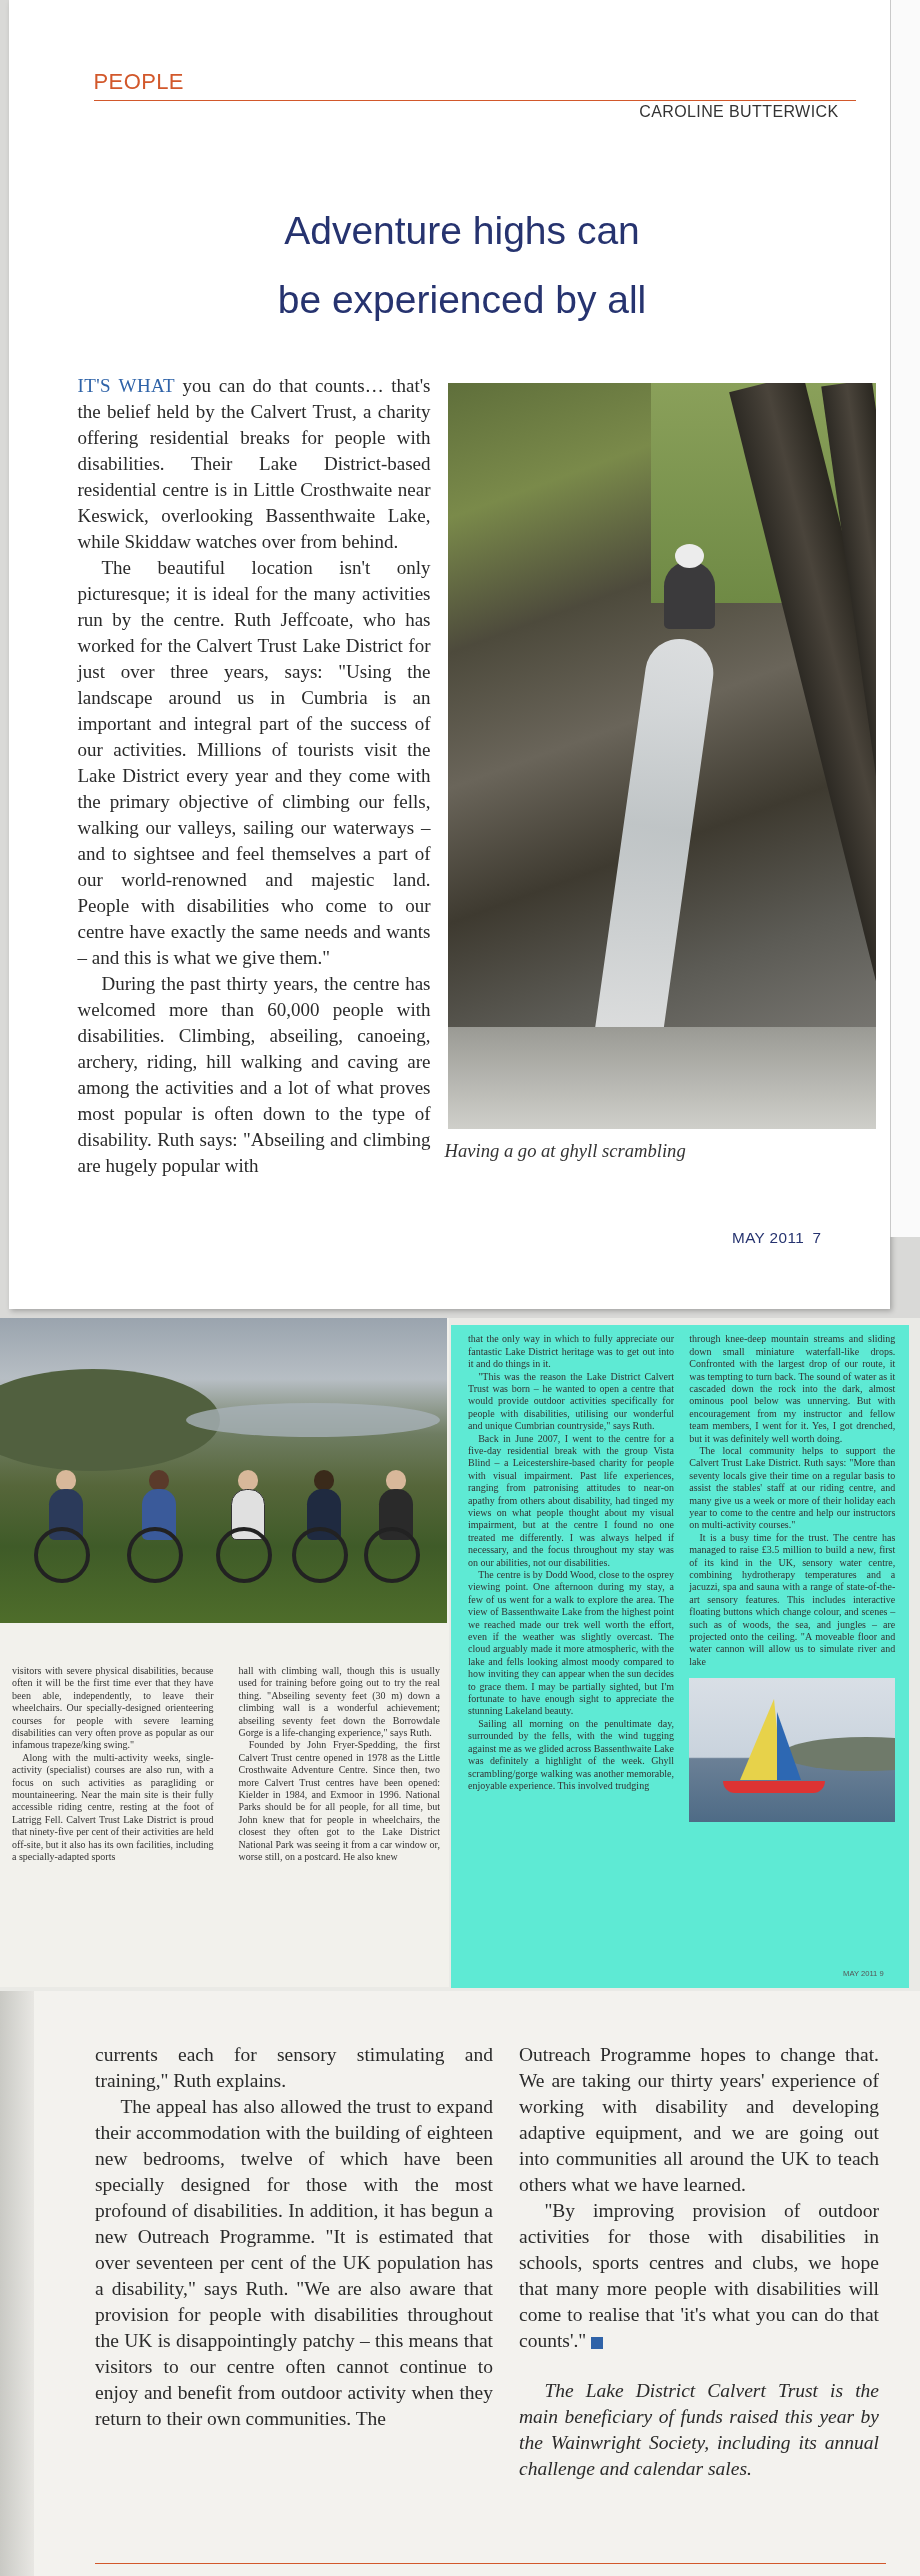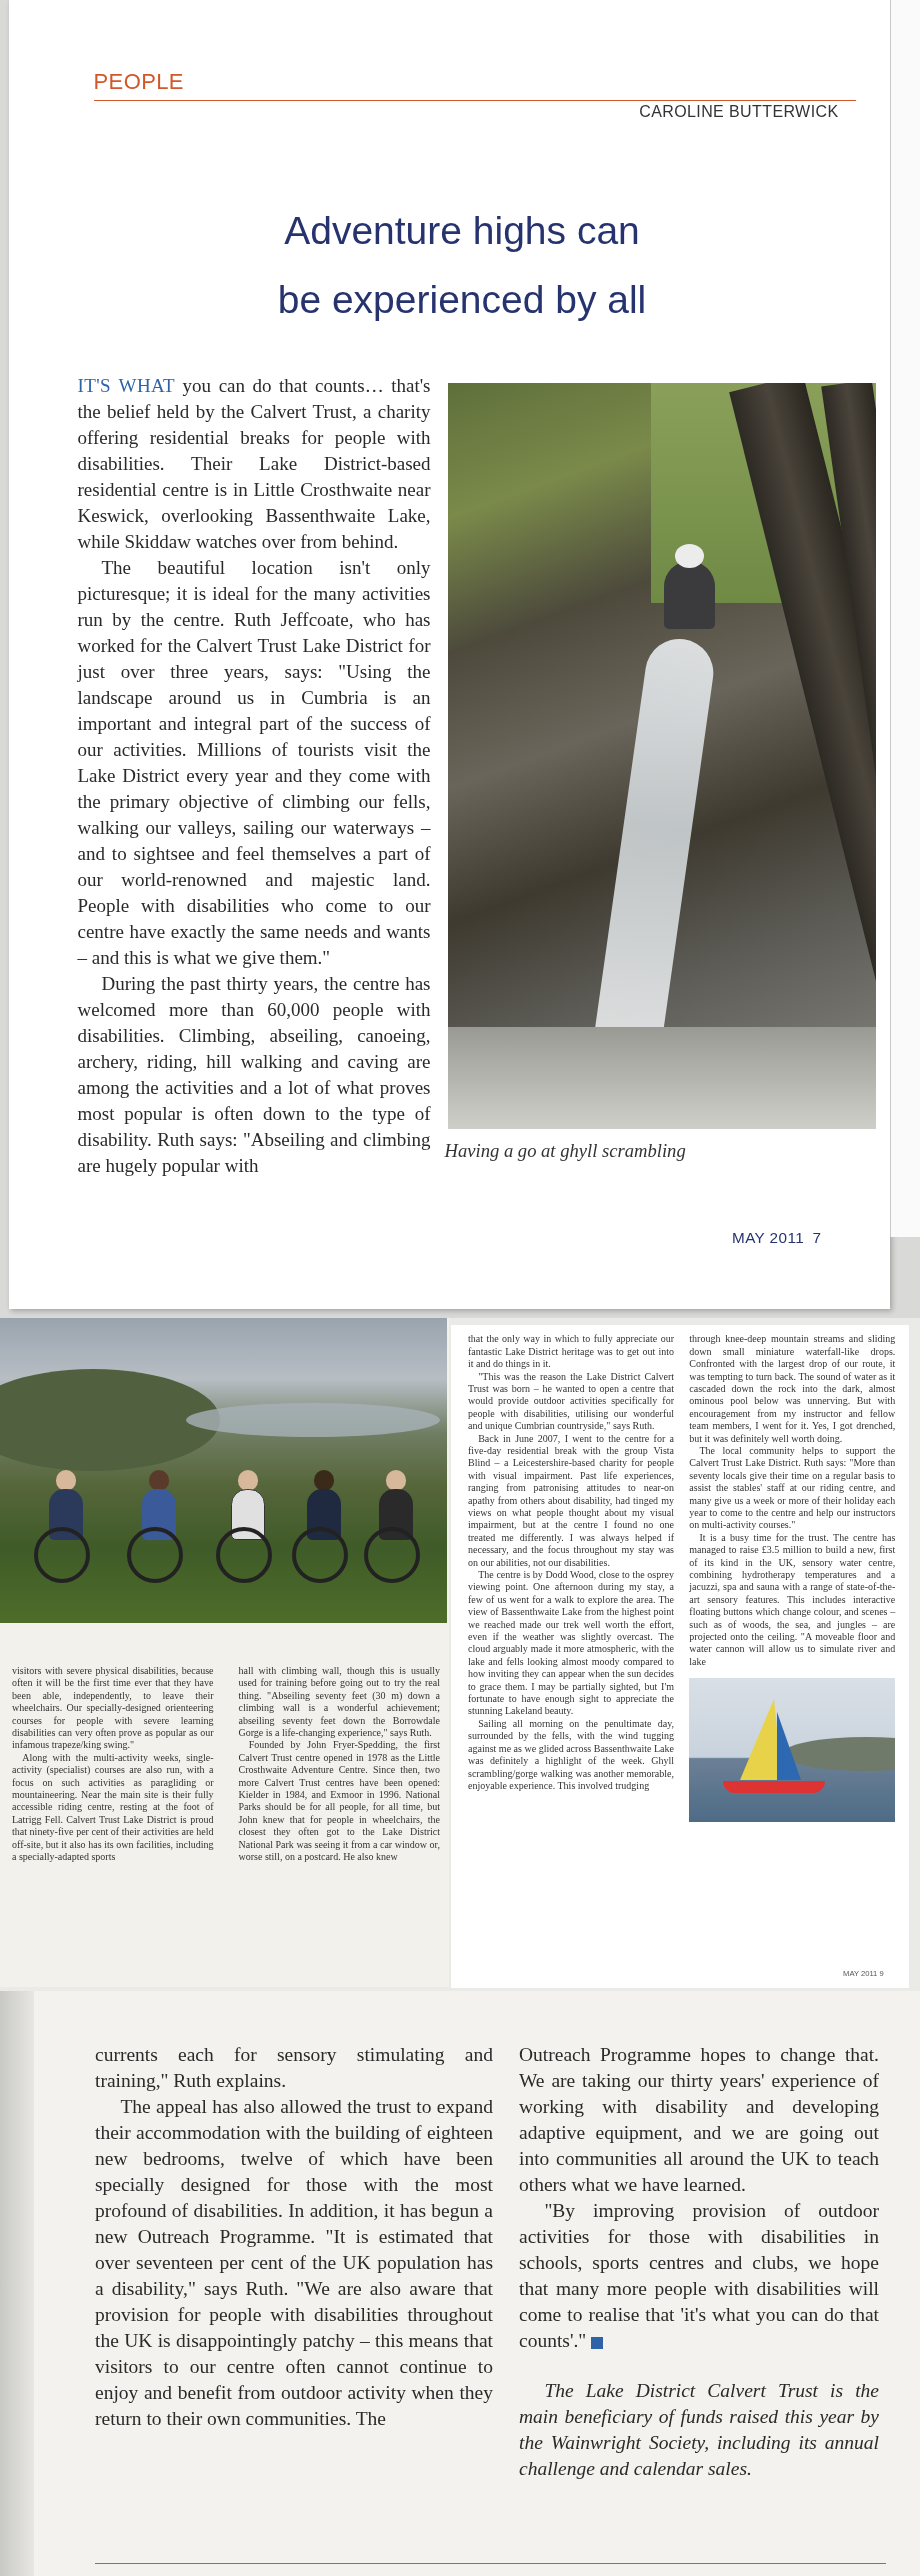--- a/index.html
+++ b/index.html
@@ -24,21 +24,21 @@
   .photo-waterfall .person { position: absolute; left: 216px; top: 178px; width: 51px; height: 68px; background: #3b3a3c; border-radius: 25.4px 25.4px 5.1px 5.1px; }
   .photo-waterfall .helmet { position: absolute; left: 227px; top: 161px; width: 29px; height: 24px; background: #ececec; border-radius: 50%; }
   .caption1 { position: absolute; left: 436px; top: 1140px; font-style: italic; font-size: 18.6px; color: #333; }
   .folio1 { position: absolute; right: 68px; top: 1229px; color: #26336f; font-family: "Liberation Sans", sans-serif; font-size: 15.3px; letter-spacing: 0.4px; }
   .folio1 .num { margin-left: 8.5px; }
   .page1-edge { position: absolute; left: 890px; top: 0; width: 30.5px; height: 1237px; background: #fafafa; border-left: 0.8px solid #c9c9c9; }
 
   
   .spread { position: absolute; left: 0; top: 1318px; width: 920px; height: 674px; background: #eaeae6; }
   .spread-left { position: absolute; left: 0; top: 0; width: 449px; height: 669px; background: #f2f1ec; }
-  .spread-right { position: absolute; left: 451px; top: 6.8px; width: 458px; height: 663px; background: #ffffff; }
+  .spread-right { position: absolute; left: 451px; top: 6.8px; width: 458px; height: 663px; background: #5eead4; }
   .photo-wheel { position: absolute; left: 0; top: 0; width: 447px; height: 305px; overflow: hidden; background: linear-gradient(180deg,#9aa4ae 0%,#b7bec4 20%,#6f7d62 38%,#56663a 55%,#3f5b28 75%,#4e6d2a 100%); }
   .photo-wheel .lake { position: absolute; left: 186px; top: 85px; width: 254px; height: 34px; background: #a8b1b8; border-radius: 50%; opacity: 0.8; }
   .photo-wheel .hill { position: absolute; left: -34px; top: 51px; width: 254px; height: 102px; background: #51603f; border-radius: 50%; }
   .wheelchair { position: absolute; bottom: 41px; width: 66px; height: 93px; }
   .wheelchair .body { position: absolute; left: 15.3px; top: 0; width: 34px; height: 51px; border-radius: 15.3px 15.3px 5.1px 5.1px; }
   .wheelchair .head { position: absolute; left: 22px; top: -18.6px; width: 20.3px; height: 20.3px; border-radius: 50%; background: #d8b89a; }
   .wheelchair .wheel { position: absolute; left: 0; top: 38px; width: 56px; height: 56px; border: 4.2px solid #222; border-radius: 50%; }
   .caption2 { position: absolute; left: 12px; top: 309px; width: 428px; font-style: italic; font-size: 9.7px; line-height: 12.7px; color: #444; }
   .small-cols { position: absolute; left: 12px; top: 347px; width: 428px; display: flex; gap: 25px; }
   .small-col { width: 207px; font-size: 10px; line-height: 12.4px; text-align: justify; color: #333; }

